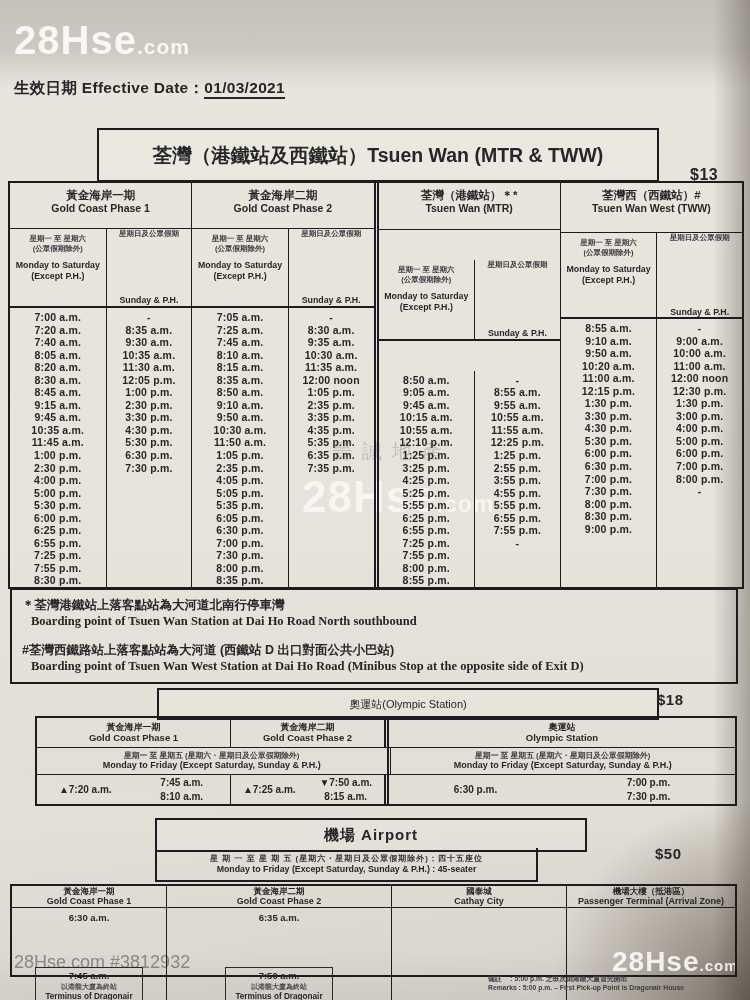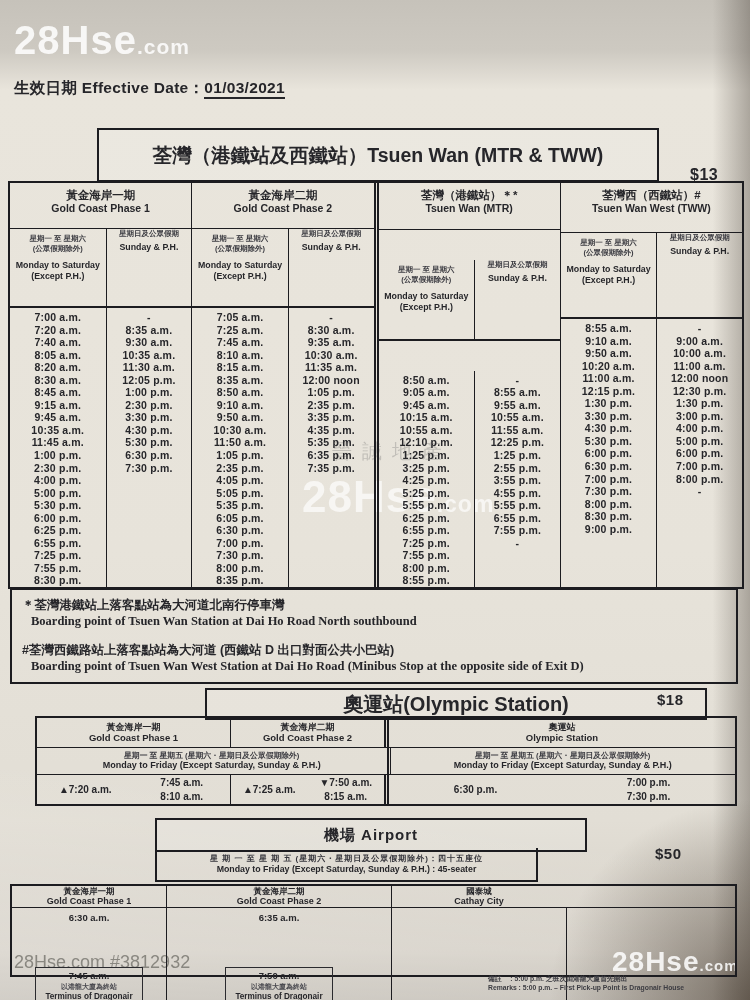--- a/index.html
+++ b/index.html
@@ -27,36 +27,36 @@
   #tw-table{left:8px;top:181px;width:732px;height:404px;border:2.5px solid #1c1c20;display:flex;}
   .tw-col{flex:1;display:flex;flex-direction:column;border-left:1.5px solid #1c1c20;min-width:0;}
   .tw-col:first-child{border-left:none;}
   .tw-col.group-start{border-left:5px double #1c1c20;gap:30px;}
   .tw-head{height:44px;border-bottom:1.5px solid #1c1c20;text-align:center;padding-top:5px;}
   .tw-head .zh{font-size:11.5px;font-weight:bold;line-height:14px;}
   .tw-head .en{font-size:10.5px;font-weight:bold;line-height:13px;}
   .tw-sub{height:84px;border-bottom:2px solid #1c1c20;display:flex;}
   .sub-cell{display:flex;flex-direction:column;align-items:center;text-align:center;min-width:0;}
   .sub-wd{width:53%;border-right:1px solid #1c1c20;padding-top:5px;}
-  .sub-su{width:47%;justify-content:flex-start;}
+  .sub-su{width:47%;justify-content:space-between;}
   .sub-zh{font-size:7.5px;line-height:9.5px;font-weight:bold;color:#3a3a40;}
   .sub-en{font-size:8.8px;line-height:10.5px;font-weight:bold;margin-top:7px;padding:0 2px;}
   .sub-su .sub-en{margin-top:3px;}
   .tw-times{flex:1;display:flex;}
   .times-wd{width:53%;border-right:1px solid #1c1c20;}
   .times-su{width:47%;}
   .time-list{padding-top:3px;text-align:center;}
   .time-item{font-size:10.5px;line-height:12.55px;font-weight:bold;letter-spacing:.2px;white-space:nowrap;}
   
   #notes{left:10px;top:588px;width:728px;height:96px;border:2px solid #1c1c20;padding:7px 10px;box-sizing:border-box;}
   .note-zh{font-size:12.5px;font-weight:bold;line-height:16px;}
   .note-en{font-family:"Liberation Serif","DejaVu Serif",serif;font-size:12.5px;font-weight:bold;line-height:16px;padding-left:9px;}
   .note-gap{height:13px;}
   
-  #oly-title{left:157px;top:688px;width:498px;height:28px;font-size:20px;font-weight:bold;margin-left:48px;}
+  #oly-title{left:157px;top:688px;width:498px;height:28px;font-size:11px;font-weight:normal;}
   #oly-table{left:35px;top:716px;width:702px;height:90px;border:2px solid #1c1c20;display:flex;flex-direction:column;box-sizing:border-box;}
   .oly-row{display:flex;}
   .oly-hrow{height:29px;border-bottom:1.5px solid #1c1c20;}
   .oly-srow{height:26px;border-bottom:1.5px solid #1c1c20;}
   .oly-trow{flex:1;}
   .oly-c1{width:193px;border-right:1.5px solid #1c1c20;}
   .oly-c2{width:153px;}
   .oly-c3{flex:1;border-left:5px double #1c1c20;}
   .oly-span{width:349.5px;}
   .oly-head{display:flex;flex-direction:column;align-items:center;justify-content:center;text-align:center;}
@@ -427,20 +427,24 @@
         <div class="en">Gold Coast Phase 1</div>
       </div>
       <div class="air-c w2">
         <div class="zh">黃金海岸二期</div>
         <div class="en">Gold Coast Phase 2</div>
       </div>
       <div class="air-c w3">
         <div class="zh">國泰城</div>
         <div class="en">Cathay City</div>
       </div>
+      <div class="air-c w4">
+        <div class="zh">機場大樓（抵港區）</div>
+        <div class="en">Passenger Terminal (Arrival Zone)</div>
+      </div>
     </div>
     <div class="air-trow">
       <div class="air-c w1 air-timecell">
         <div class="air-first">6:30 a.m.</div>
         <div class="drag-box">
           <div class="t">7:45 a.m.</div>
           <div class="z">以港龍大廈為終站</div>
           <div class="e">Terminus of Dragonair House</div>
         </div>
       </div>

